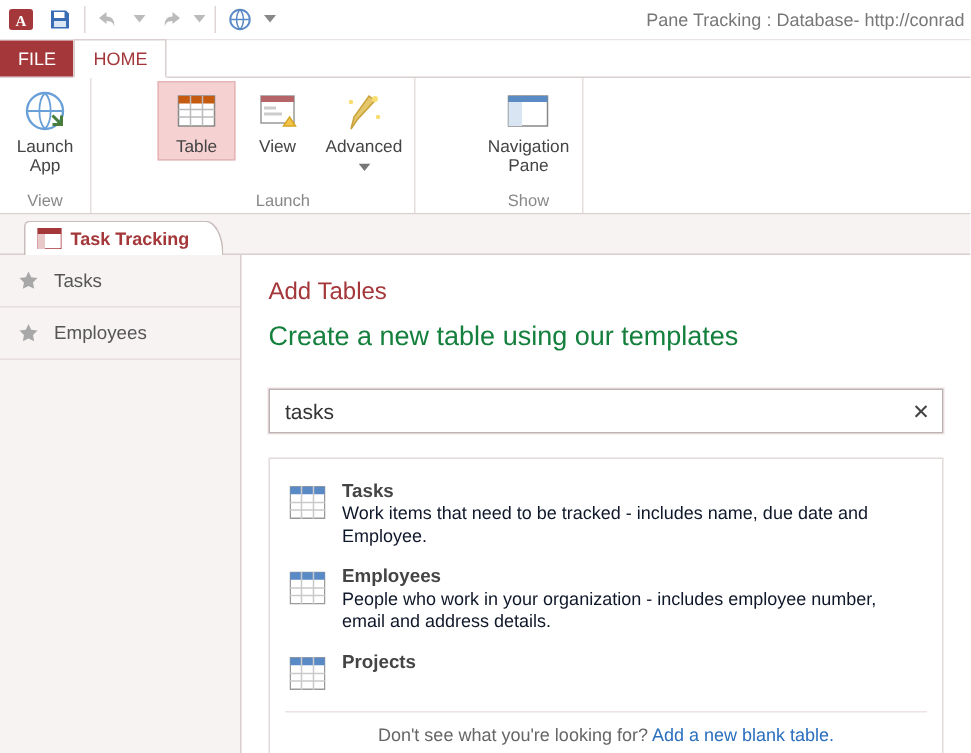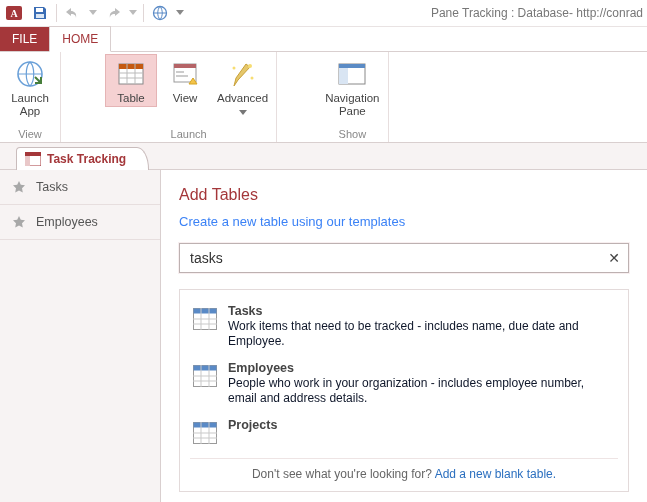--- a/index.html
+++ b/index.html
@@ -180,23 +180,23 @@
     overflow:hidden;
     color:#444;
   }
   .main h1 {
     margin:0 0 10px 0;
     font-weight:normal;
     color:#a4373a;
     font-size:16px;
   }
   .main .subtitle {
-    font-size:13px;
-    color:#3b82f6;
-    margin-bottom:14px;
+    font-size:18px;
+    color:#15803d;
+    margin-bottom:24px;
   }
   .searchbox {
     position:relative;
     border:1px solid #bdb1b1;
     height:28px;
     display:flex;
     align-items:center;
     padding:0 28px 0 8px;
     margin-bottom:16px;
     box-shadow:0 0 0 1px rgba(164,55,58,.08);

